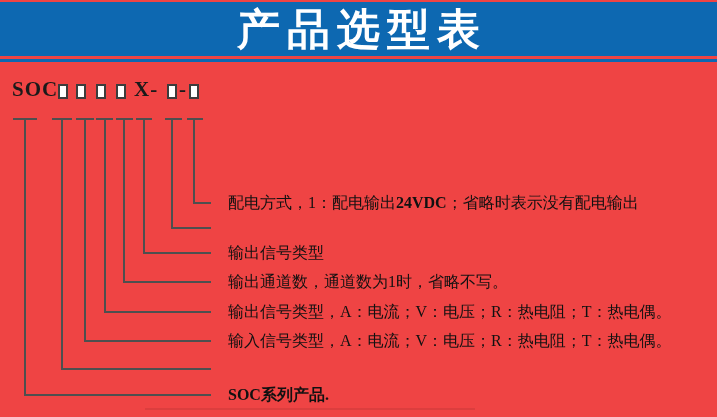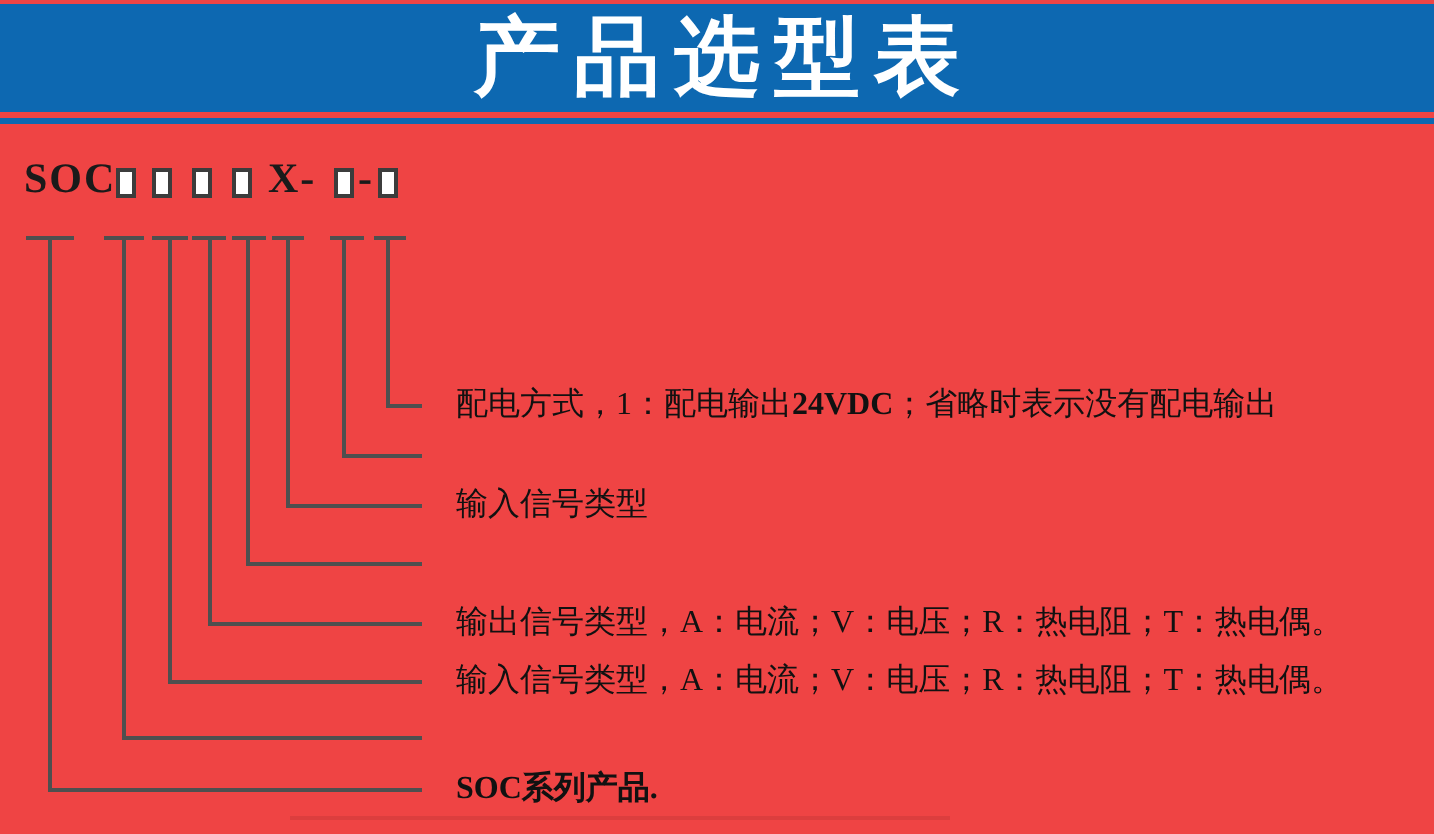--- a/index.html
+++ b/index.html
@@ -86,22 +86,23 @@
   <div class="hline" style="left:143px;top:252px;width:68px;"></div>
   <div class="hline" style="left:123px;top:281px;width:88px;"></div>
   <div class="hline" style="left:104px;top:311px;width:107px;"></div>
   <div class="hline" style="left:84px;top:340px;width:127px;"></div>
   <div class="hline" style="left:61px;top:368px;width:150px;"></div>
   <div class="hline" style="left:24px;top:394px;width:187px;"></div>
 
   <div class="spec-text" style="top:193px;"><span>配电方式，1：配电输出</span><b>24VDC</b><span>；省略时表示没有配电输出</span></div>
 
 
-  <div class="spec-text" style="top:243px;"><span>输入信号类型</span></div>
+  <div class="spec-text" style="top:243px;"><span>输出信号类型</span></div>
 
+  <div class="spec-text" style="top:272px;"><span>输出通道数，通道数为1时，省略不写。</span></div>
 
   <div class="spec-text" style="top:331px;"><span>输入信号类型，A：电流；V：电压；R：热电阻；T：热电偶。</span></div>
 
   <div class="spec-text" style="top:302px;"><span>输出信号类型，A：电流；V：电压；R：热电阻；T：热电偶。</span></div>
 
 
   <div class="spec-text" style="top:385px;font-weight:bold;"><span>SOC系列产品.</span></div>
 
   <div class="artifact-line"></div>
 

